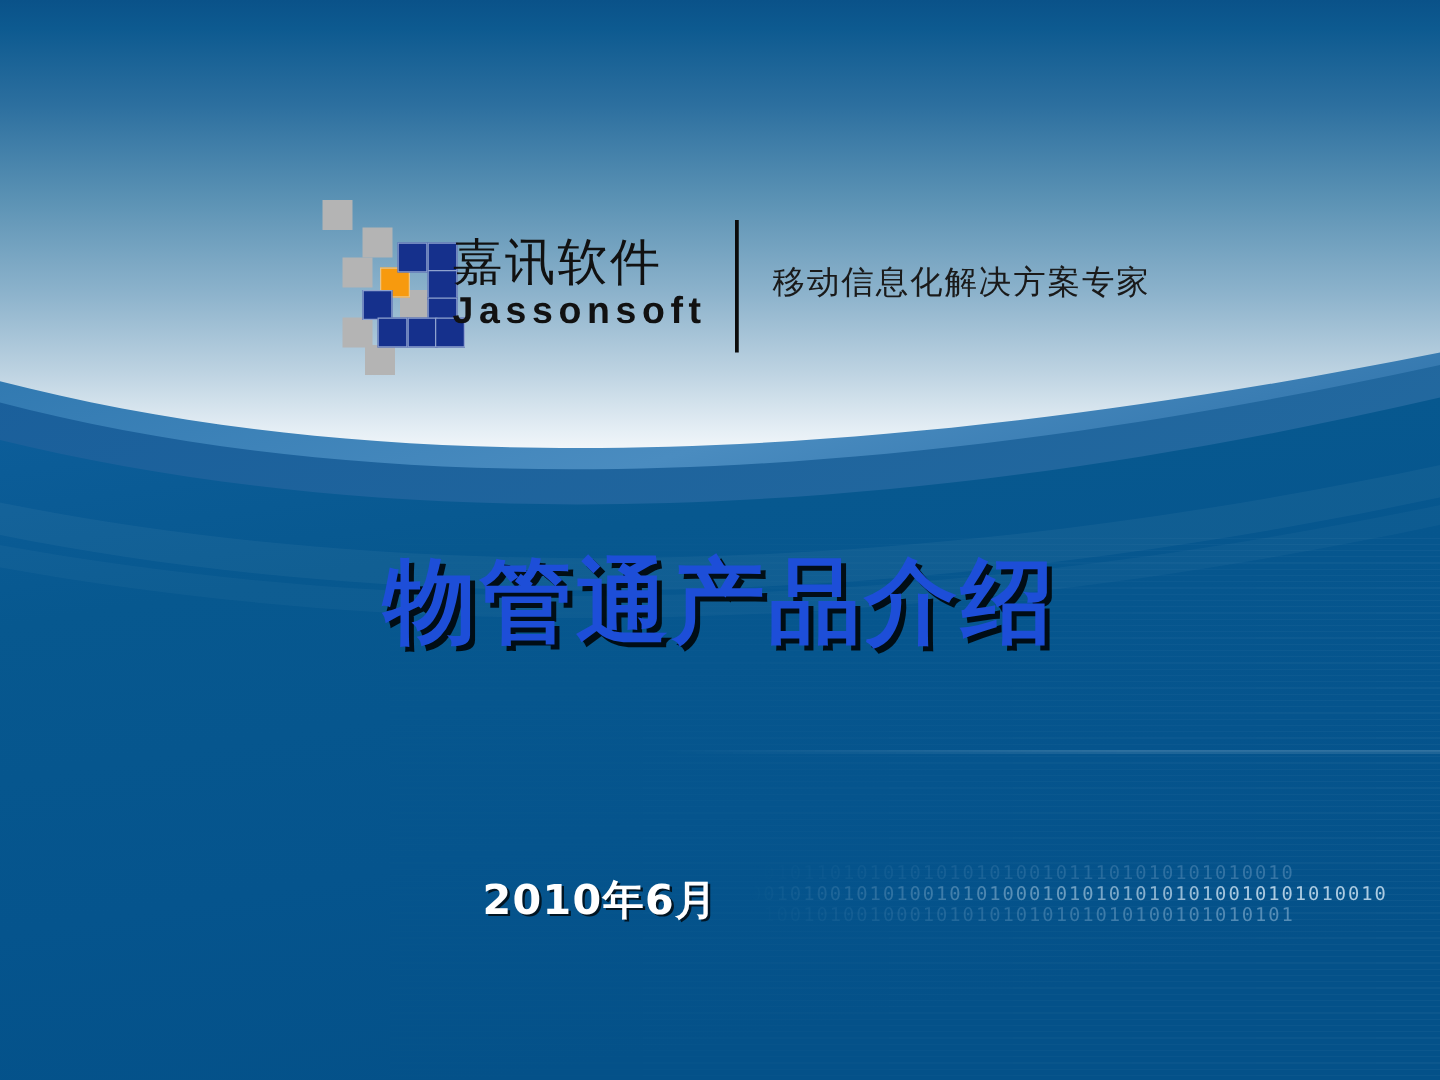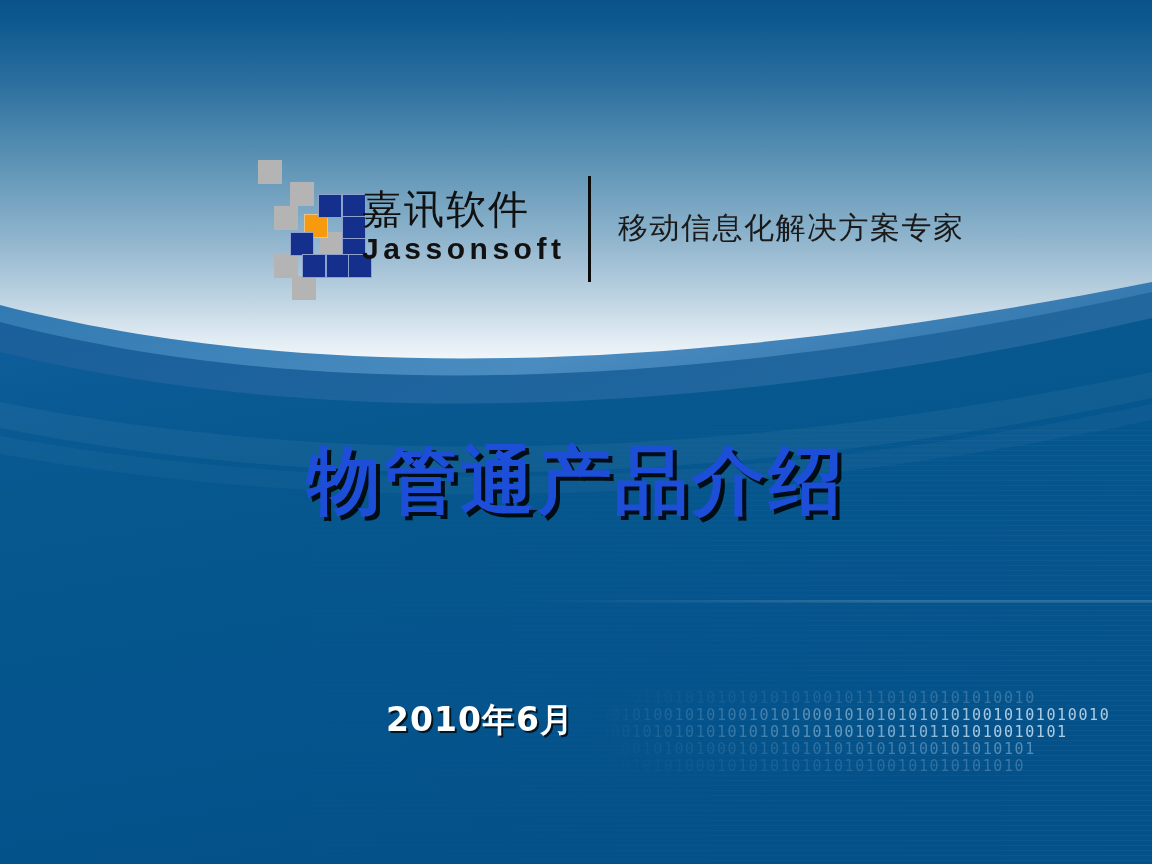--- a/index.html
+++ b/index.html
@@ -167,21 +167,21 @@
     width: 3px;
     height: 106px;
     background: #0b0b0b;
   }
 
   .logo-tagline {
     position: absolute;
     left: 360px;
     top: 48px;
     font-family: "DejaVu Sans", "Liberation Sans", sans-serif;
-    font-size: 30px;
+    font-size: 26px;
     font-weight: 400;
     color: #1a1a1a;
     letter-spacing: 1.5px;
     white-space: nowrap;
   }
 
   
   .slide-title {
     position: absolute;
     left: 0;
@@ -251,23 +251,21 @@
         <path d="M0,436 C310,492 700,498 1152,404 L1152,420 C700,516 310,510 0,454 Z" fill="#ffffff" opacity="0.030"></path>
       </svg>
     </div>
 
     <div class="bg-scan"></div>
     <div class="bg-streaks"></div>
 
     <div class="binary-block">
       <div class="binary-row dimmer">00101101010101010101001011101010101010010</div>
       <div class="binary-row">001010010101001010100010101010101010010101010010</div>
-      <div class="binary-row">00010101010101010101010010101101101010010101</div>
       <div class="binary-row dim">01001010010001010101010101010100101010101</div>
-      <div class="binary-row dimmer">0101010100010101010101010100101010101010</div>
     </div>
   </div>
 
   <div class="logo-lockup">
 
     <div class="logo-mosaic">
 
       <span class="msq gray" style="left:0px;   top:0px;"></span>
       <span class="msq gray" style="left:32px;  top:22px;"></span>
       <span class="msq gray" style="left:16px;  top:46px;"></span>

